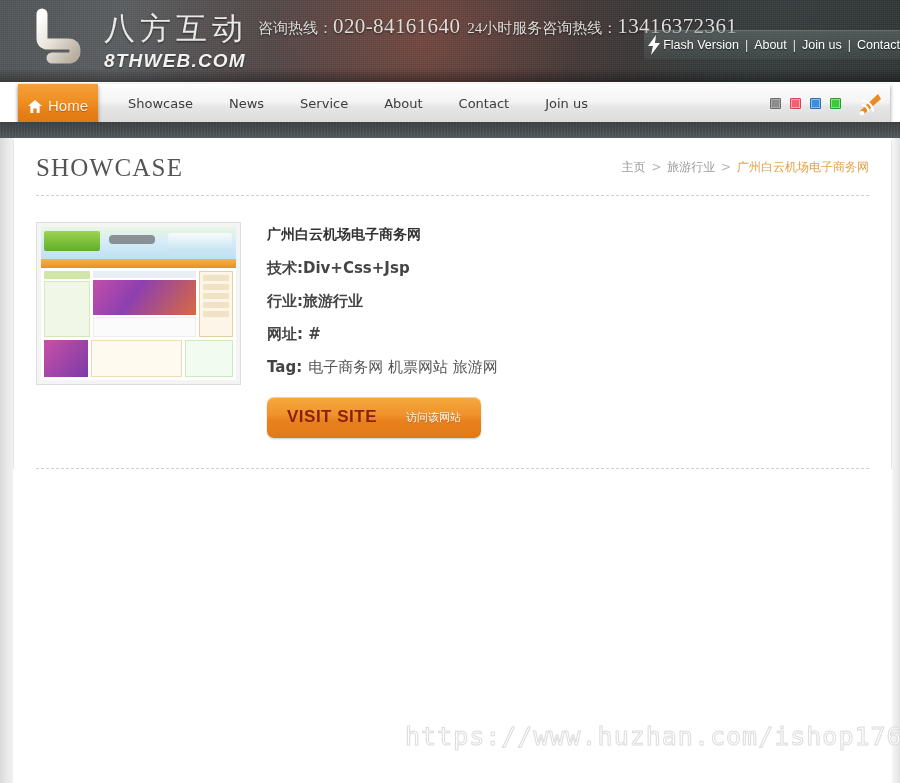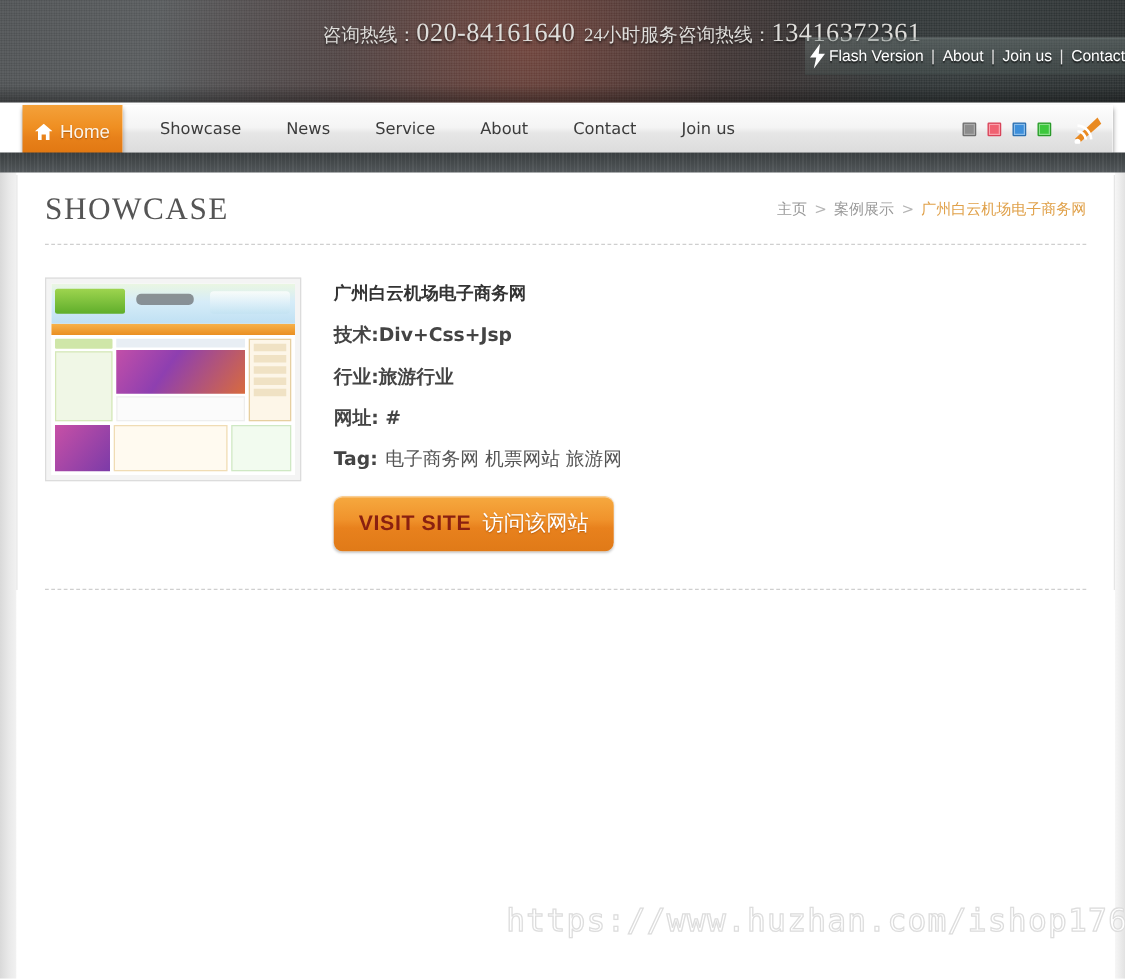--- a/index.html
+++ b/index.html
@@ -284,23 +284,24 @@
     background: linear-gradient(to bottom, #f6a93f 0%, #f0932c 42%, #e8811d 58%, #e07a18 100%);
     box-shadow: inset 0 1px 0 rgba(255,255,255,0.45), 0 1px 2px rgba(0,0,0,0.22);
     cursor: pointer;
   }
   .visit-en {
     font-size: 17px; font-weight: bold; 
     color: #8a2010; letter-spacing: 0.5px;
     font-family: "Liberation Sans", sans-serif;
   }
   .visit-cn {
-    font-size: 17px; color: #ffffff;
+    font-size: 11px; color: #ffffff;
     text-shadow: 0 1px 1px rgba(150,70,0,0.55);
     font-family: Liberation Serif, serif;
+    margin-left: 20px;
   }
 
   .bottom-divider {
     margin: 0 22px;
     border-top: 1px dashed #cfcfcf;
   }
 
   
   .watermark {
     position: absolute; left: 405px; top: 722px;
@@ -317,20 +318,39 @@
 <body>
 
 <div id="page">
 
   <div class="gutter-left"></div>
   <div class="gutter-right"></div>
 
   <div class="header">
     <div class="header-texture"></div>
 
+    <div class="logo-wrap">
+      <div class="logo-mark">
+        <svg width="62" height="66" viewBox="0 0 62 66">
+          <defs>
+            <linearGradient id="lg" x1="0" y1="0" x2="1" y2="1">
+              <stop offset="0%" stop-color="#ffffff"></stop>
+              <stop offset="45%" stop-color="#e7e2da"></stop>
+              <stop offset="100%" stop-color="#b8ada0"></stop>
+            </linearGradient>
+          </defs>
+          <path d="M14 6 L14 30 Q14 36 20 36 L40 36 Q47 36 47 43 Q47 50 40 50 L24 50" fill="none" stroke="url(#lg)" stroke-width="11" stroke-linecap="round" stroke-linejoin="round"></path>
+          <path d="M14 44 L14 58" fill="none" stroke="url(#lg)" stroke-width="11" stroke-linecap="round"></path>
+        </svg>
+      </div>
+      <div class="logo-text-col">
+        <div class="logo-cn">八方互动</div>
+        <div class="logo-en">8THWEB.COM</div>
+      </div>
+    </div>
 
     <div class="phones">
       <div class="phone-line">
         <span>咨询热线：</span><span class="num">020-84161640</span>
       </div>
       <div class="phone-line">
         <span>24小时服务咨询热线：</span><span class="num">13416372361</span>
       </div>
     </div>
 
@@ -405,21 +425,21 @@
     <div class="tex"></div>
   </div>
 
   <div class="content">
 
     <div class="content-head">
       <div class="page-title">SHOWCASE</div>
       <div class="breadcrumb">
         <a href="#" style="color:#9a9a9a;text-decoration:none">主页</a>
         <span class="sep">&gt;</span>
-        <a href="#" style="color:#9a9a9a;text-decoration:none">案例展示</a>
+        <a href="#" style="color:#9a9a9a;text-decoration:none">旅游行业</a>
         <span class="sep">&gt;</span>
         <span class="cur">广州白云机场电子商务网</span>
       </div>
     </div>
 
     <div class="dotted-divider"></div>
 
     <div class="case-row">
 
       <div class="thumb-frame">

